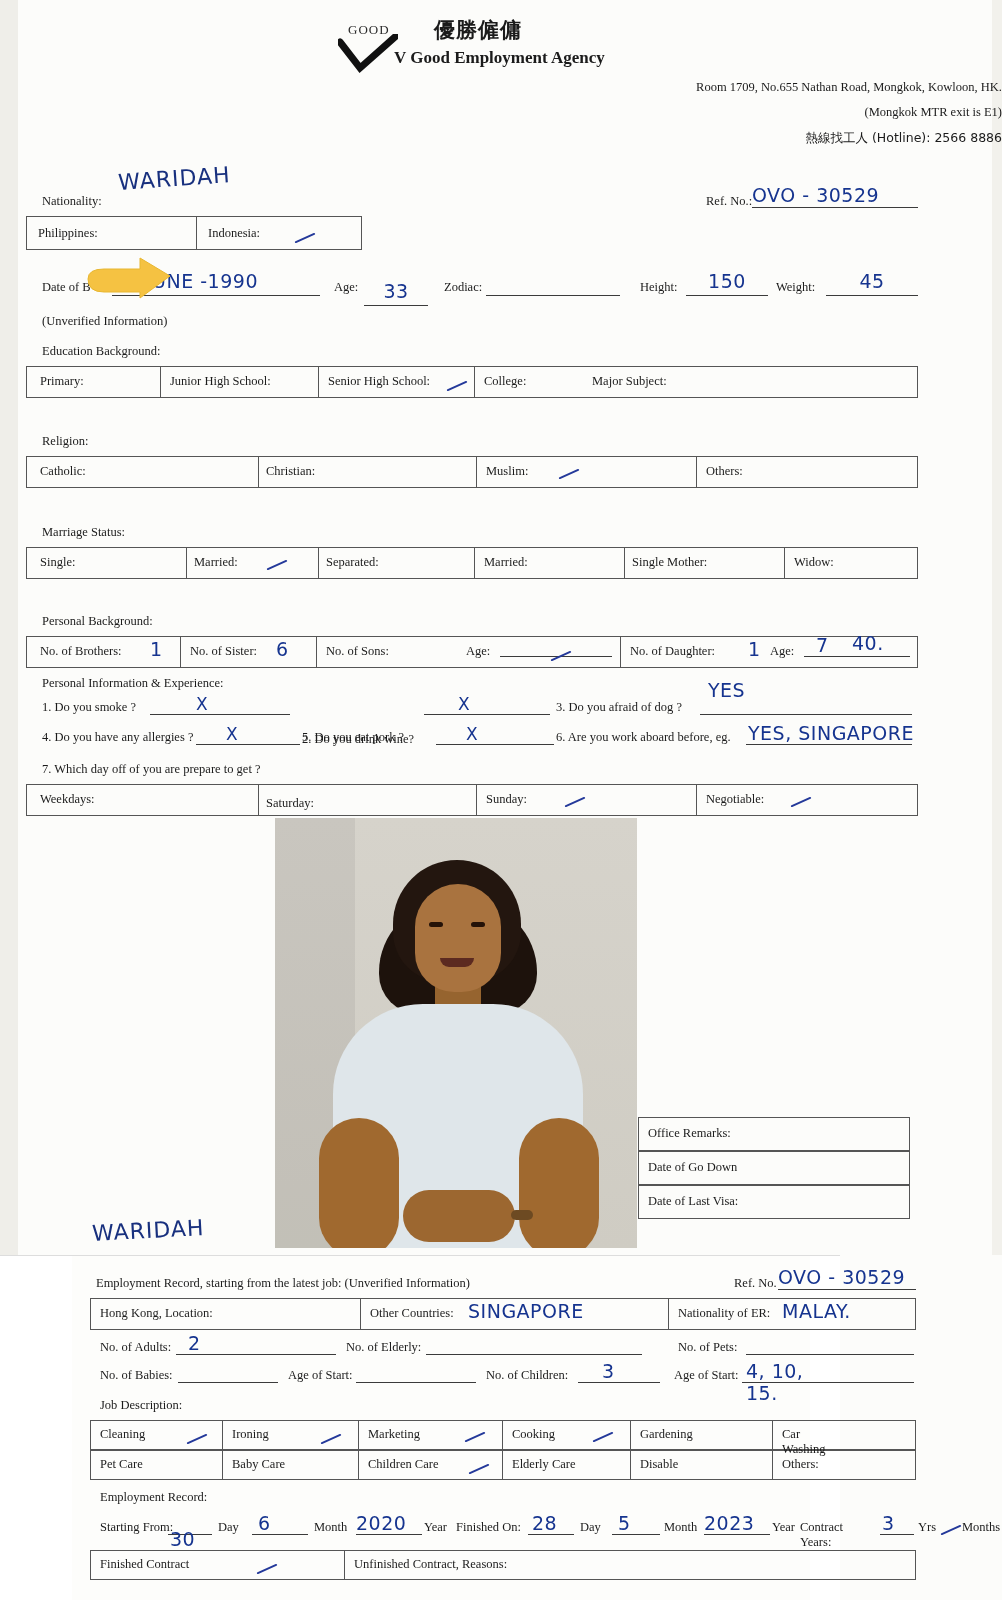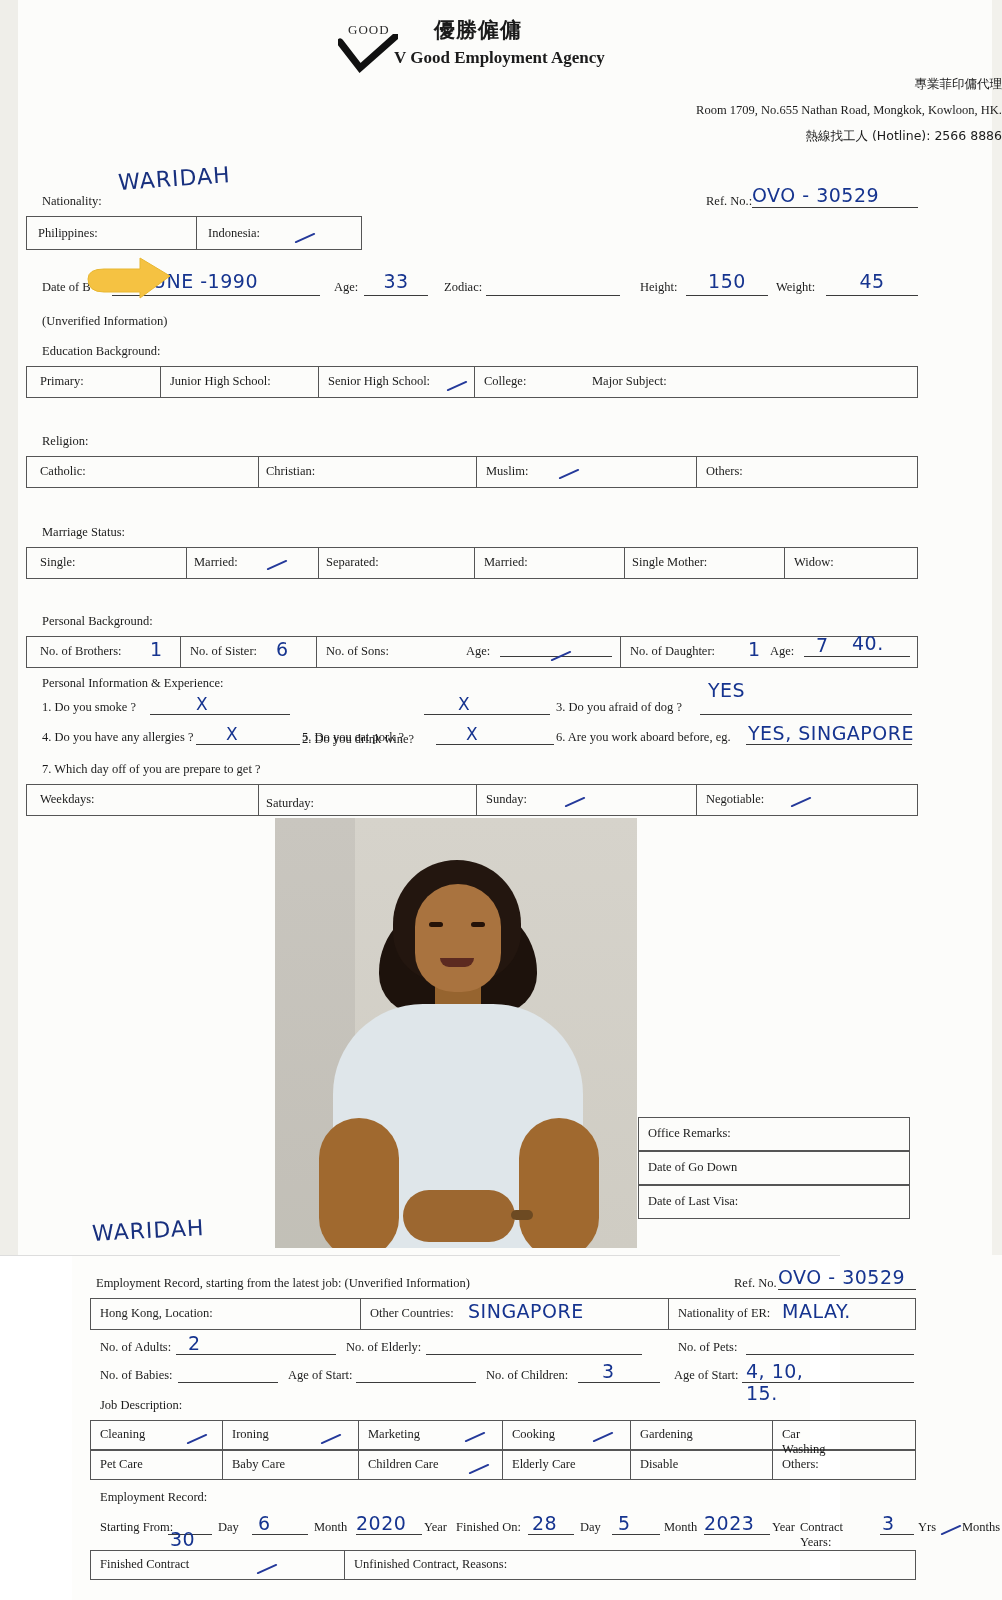--- a/index.html
+++ b/index.html
@@ -152,22 +152,22 @@
 
   <div class="header">
     <div class="logo-row">
       <div class="logo-good">GOOD</div>
       <svg class="logo-check" viewBox="0 0 60 40">
         <path d="M2 8 L22 34 L58 2" fill="none" stroke="#111" stroke-width="7" stroke-linecap="round"></path>
       </svg>
       <div class="logo-cn">優勝僱傭</div>
       <div class="logo-en">V Good Employment Agency</div>
     </div>
-    <div class="sub-cn">專業菲印傭代理</div>
     <div class="addr">Room 1709, No.655 Nathan Road, Mongkok, Kowloon, HK.</div>
+    <div class="mtr">(Mongkok MTR exit is E1)</div>
     <div class="hotline">熱線找工人  (Hotline): 2566 8886</div>
   </div>
 
   <div class="name-top">WARIDAH</div>
 
   <div style="position:absolute;left:42px;top:194px;" class="lbl">Nationality:</div>
 
   <div style="position:absolute;left:706px;top:194px;" class="lbl">Ref. No.:</div>
   <div style="position:absolute;left:752px;top:184px;width:166px;border-bottom:1px solid #3b3b3b;height:24px;">
     <span class="ink ink-lg">OVO - 30529</span>
@@ -182,21 +182,21 @@
   <svg class="hand-cursor" viewBox="0 0 90 48">
     <path d="M86 24 L56 6 L56 17 L20 17 Q4 17 4 27 Q4 40 20 40 L56 40 L56 46 Z" fill="#f5c242" stroke="#e8b730" stroke-width="1"></path>
   </svg>
 
   <div style="position:absolute;left:42px;top:280px;" class="lbl">Date of B</div>
   <div style="position:absolute;left:112px;top:270px;width:208px;border-bottom:1px solid #3b3b3b;height:26px;">
     <span class="ink ink-lg" style="margin-left:34px;">JUNE -1990</span>
   </div>
 
   <div style="position:absolute;left:334px;top:280px;" class="lbl">Age:</div>
-  <div style="position:absolute;left:364px;top:270px;width:64px;border-bottom:1px solid #3b3b3b;height:26px;text-align:center;">
+  <div style="position:absolute;left:364px;top:280px;width:64px;border-bottom:1px solid #3b3b3b;height:26px;text-align:center;">
     <span class="ink ink-lg">33</span>
   </div>
 
   <div style="position:absolute;left:444px;top:280px;" class="lbl">Zodiac:</div>
   <div style="position:absolute;left:486px;top:270px;width:134px;border-bottom:1px solid #3b3b3b;height:26px;">
     <span class="ink"></span>
   </div>
 
   <div style="position:absolute;left:640px;top:280px;" class="lbl">Height:</div>
   <div style="position:absolute;left:686px;top:270px;width:82px;border-bottom:1px solid #3b3b3b;height:26px;text-align:center;">

